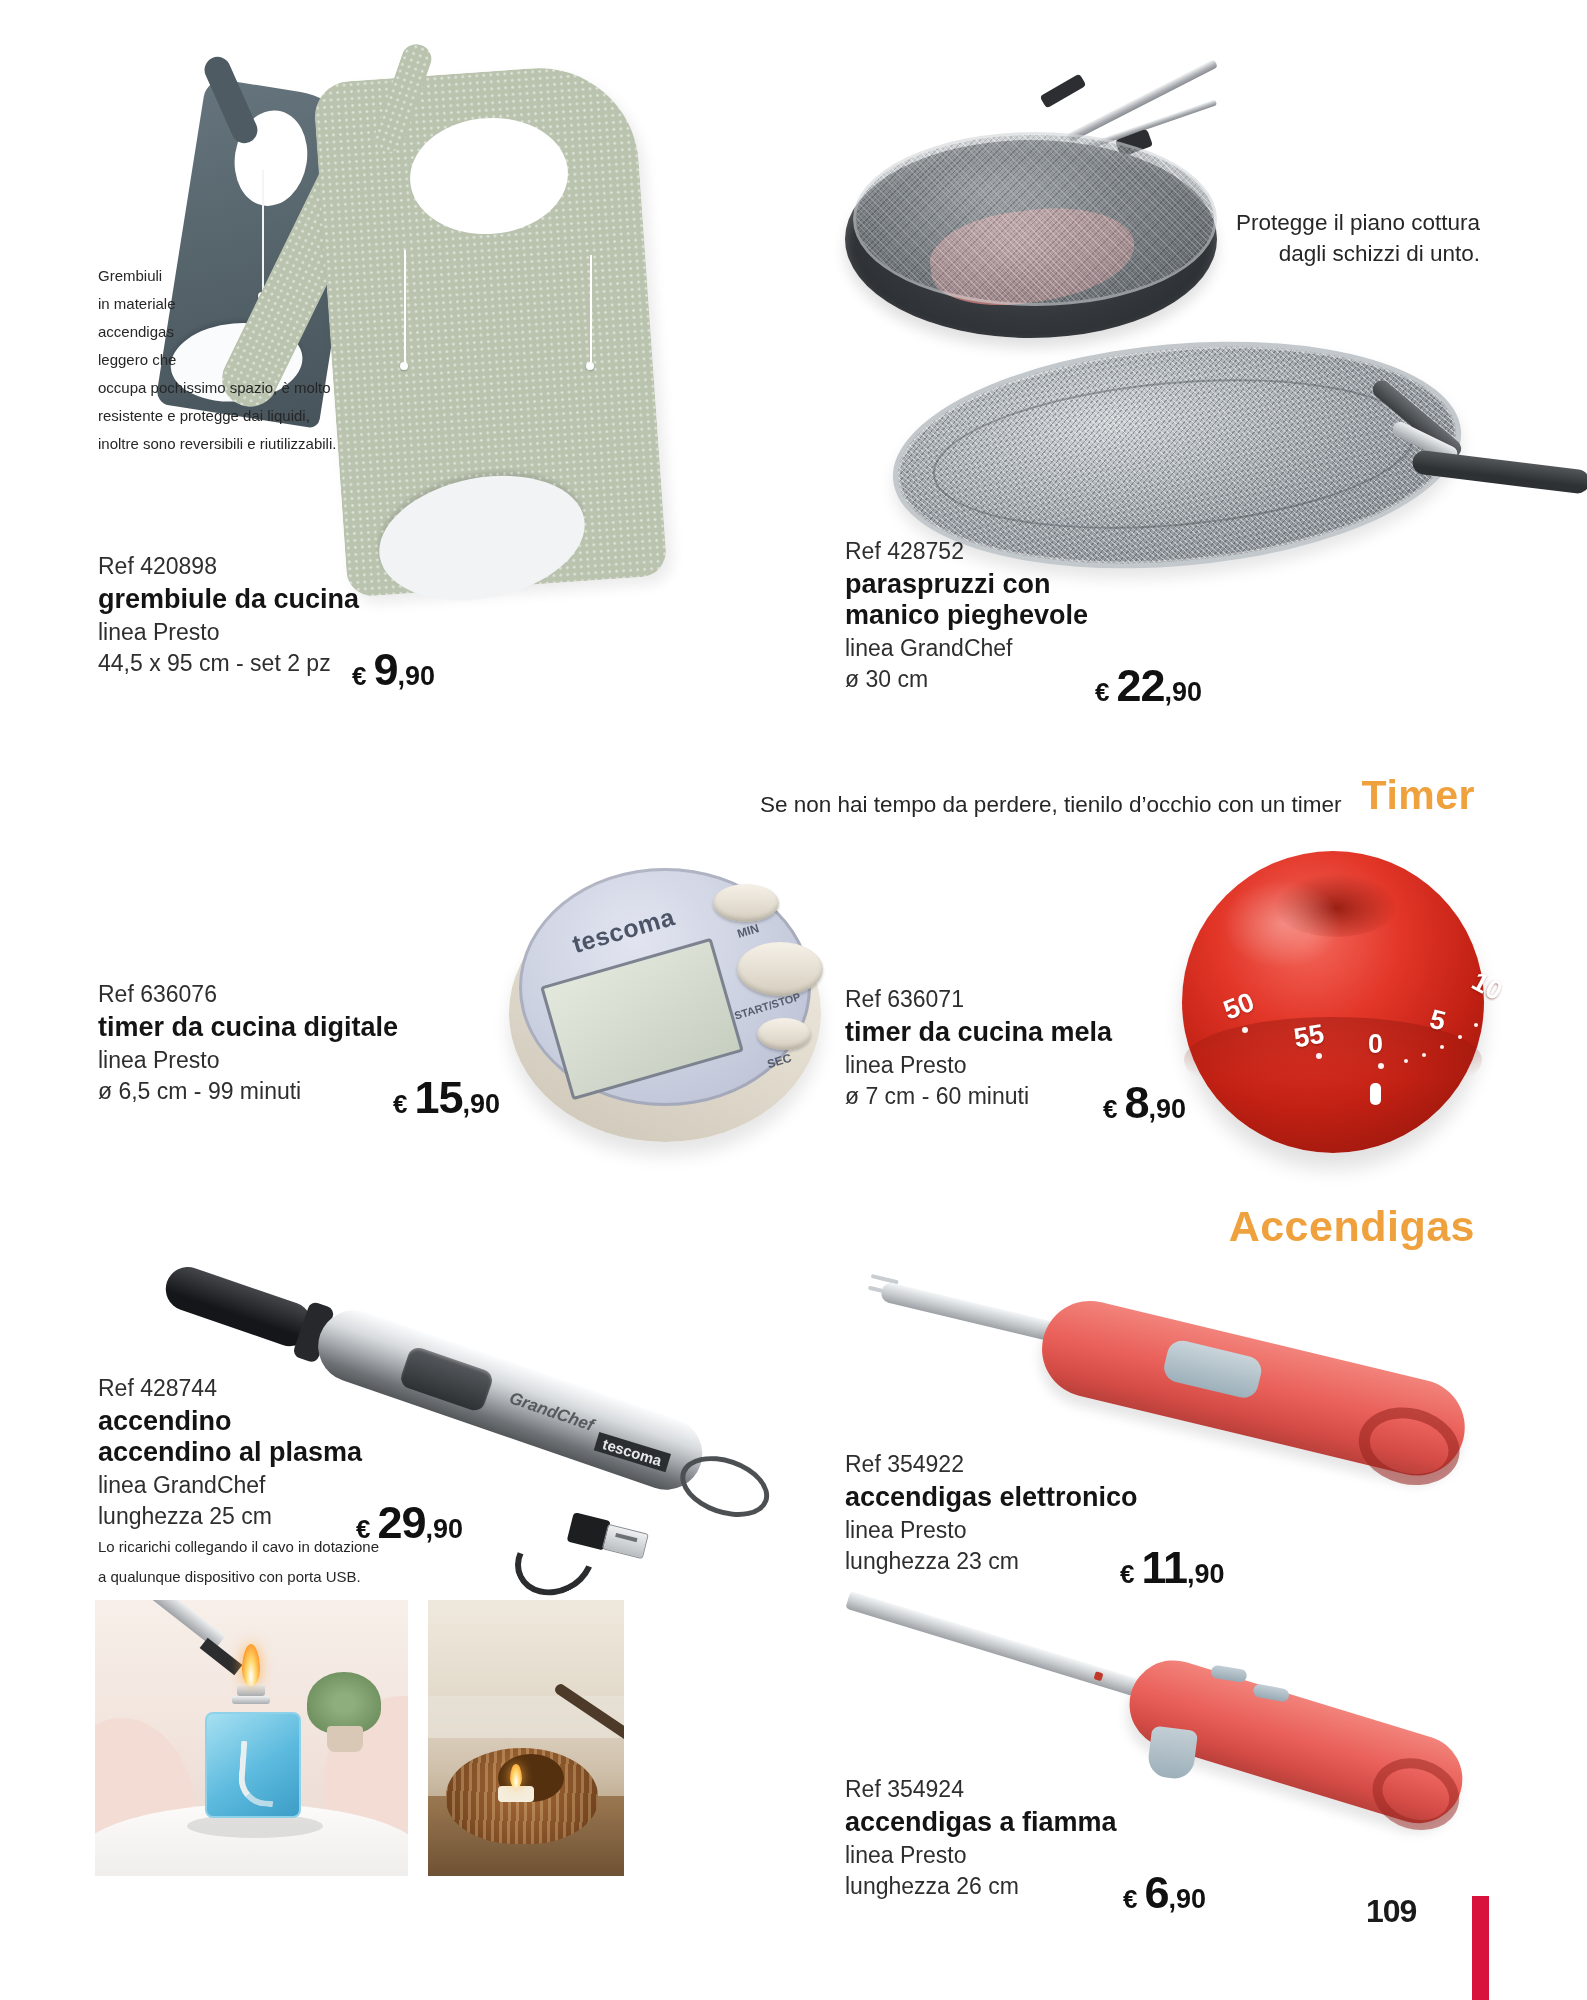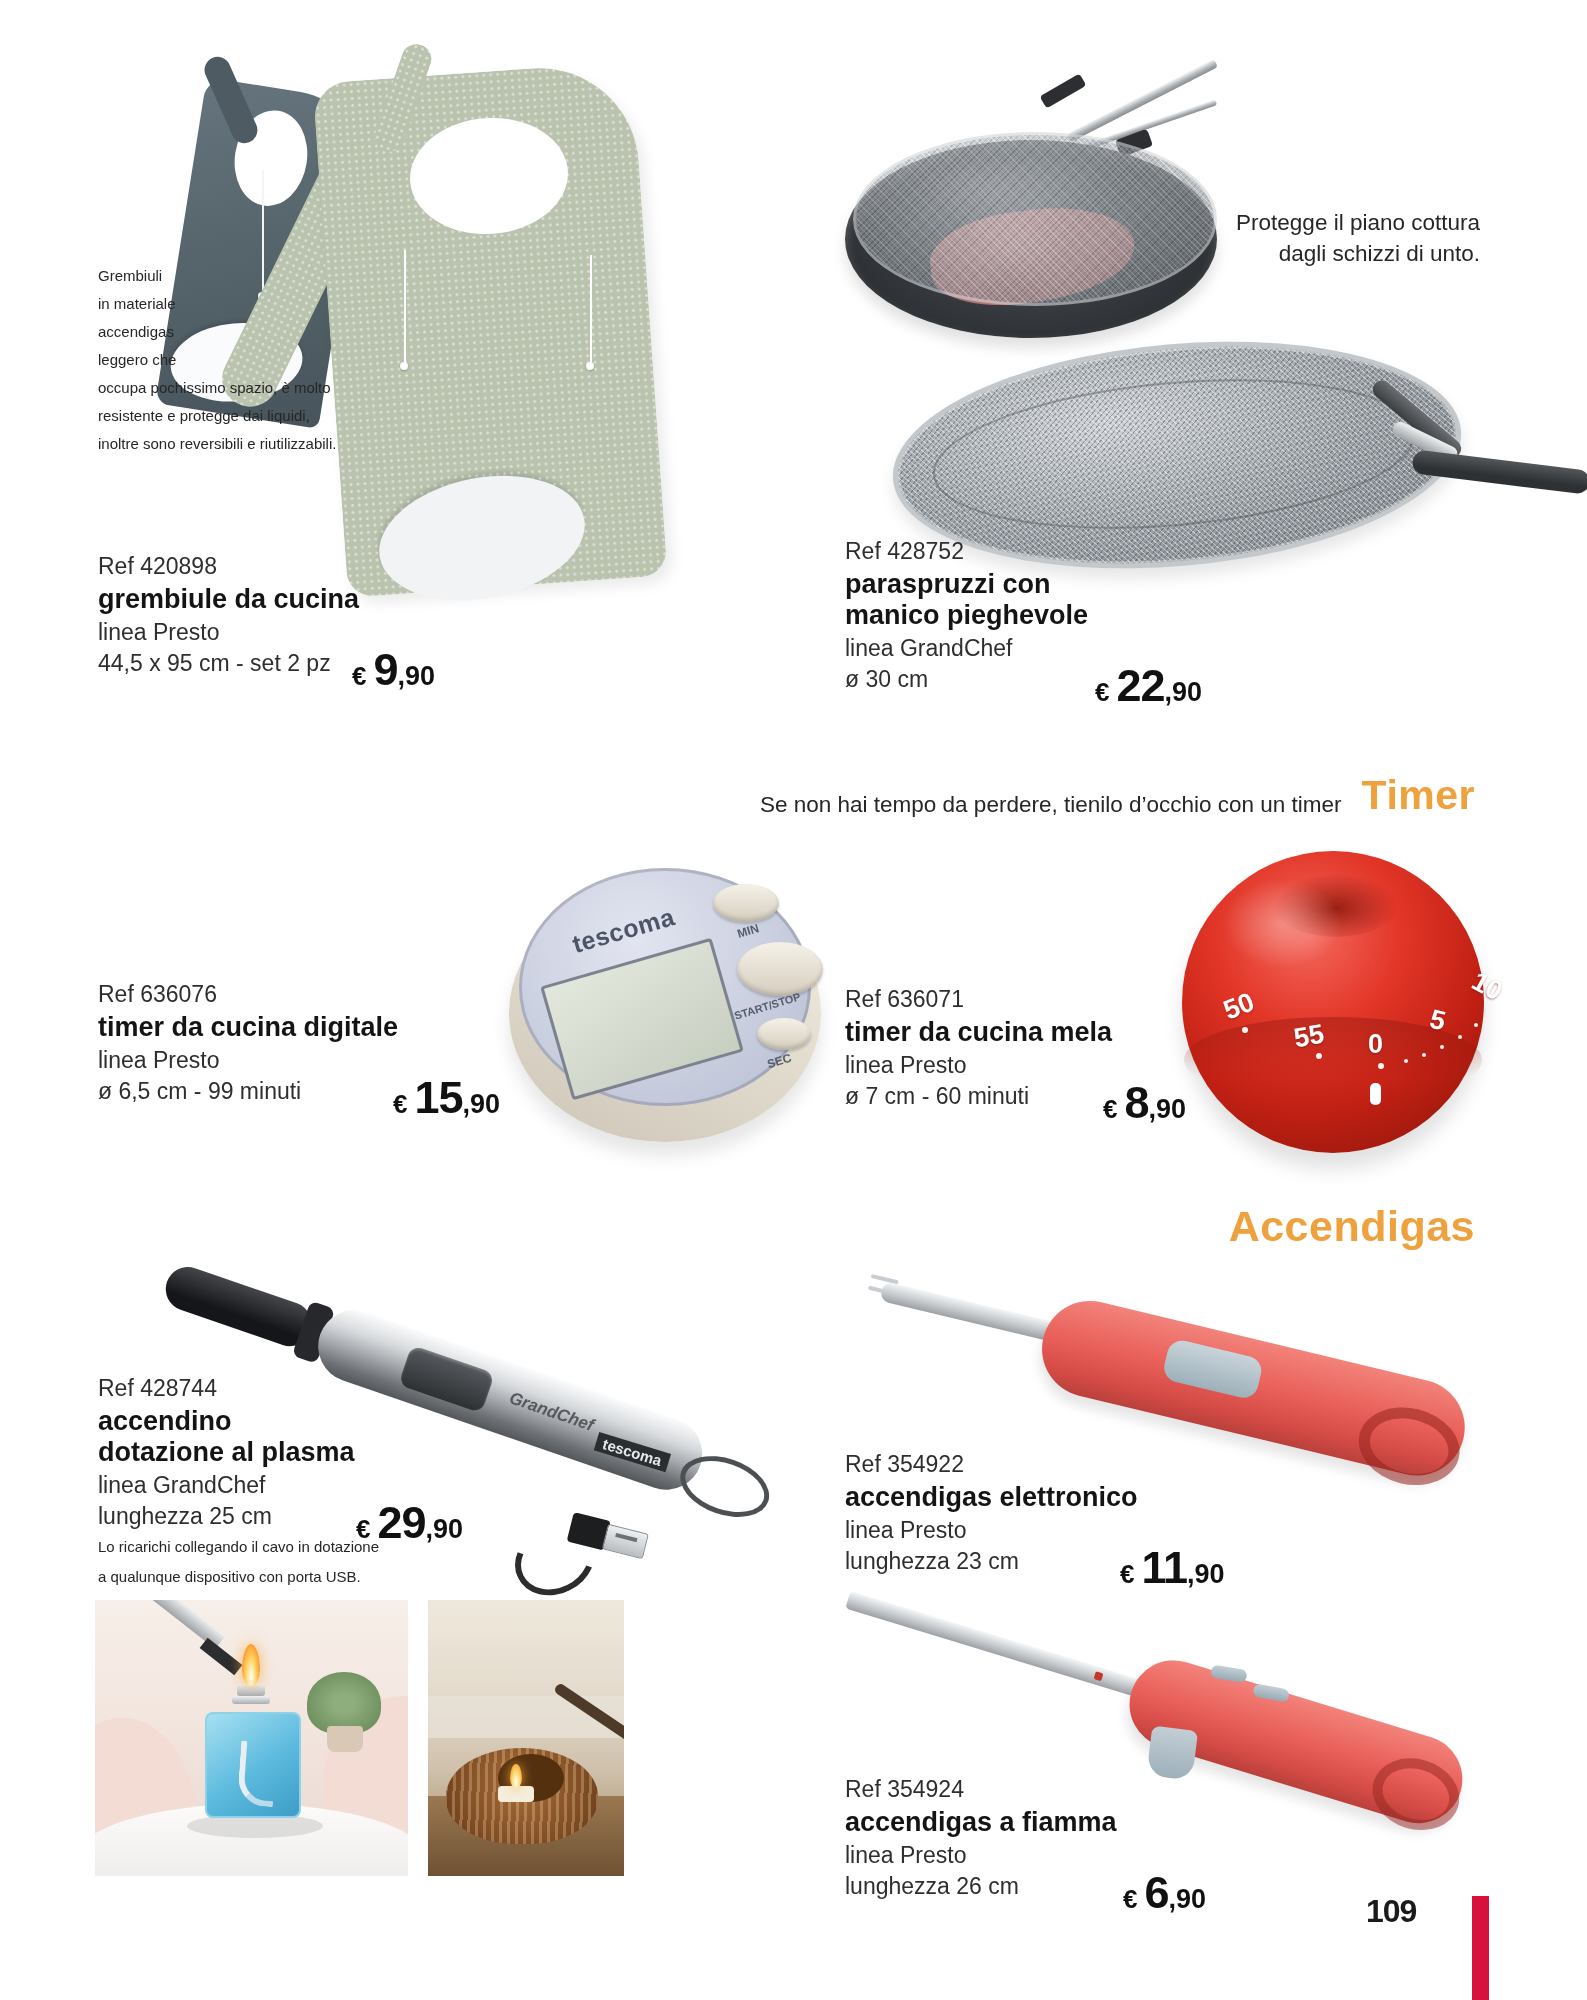--- a/index.html
+++ b/index.html
@@ -353,21 +353,21 @@
       <div class="pl-slider"></div>
       <div class="pl-brand1">GrandChef</div>
       <div class="pl-brand2">tescoma</div>
       <div class="pl-loop"></div>
     </div>
   </div>
 
   <div class="product" style="left:98px;top:1374px;">
     <div class="ref">Ref 428744</div>
     <div class="pname">accendino</div>
-    <div class="pname">dotazione al plasma</div>
+    <div class="pname">accendino al plasma</div>
     <div class="pline">linea GrandChef</div>
     <div class="sizerow">
       <span class="psize">lunghezza 25 cm</span>
       <span class="price" style="left:258px;">
         <span class="eur">€</span>
           <span class="int">29</span>
           <span class="dec">,90</span>
       </span>
     </div>
   </div>

